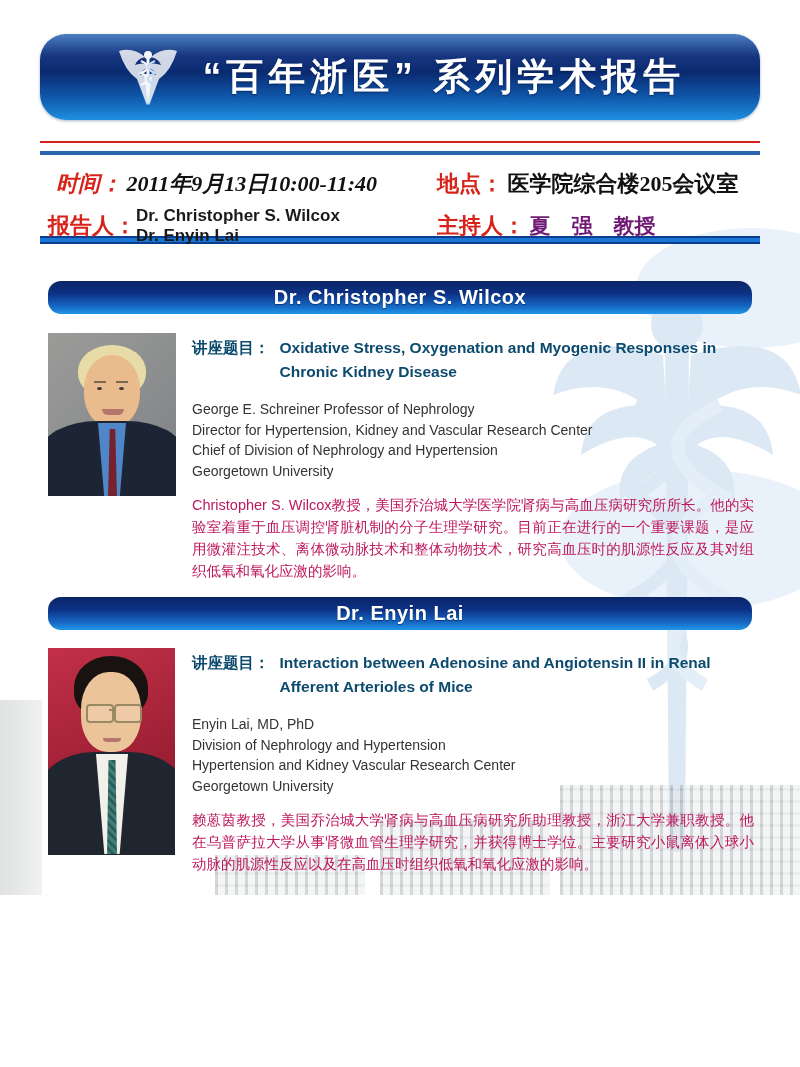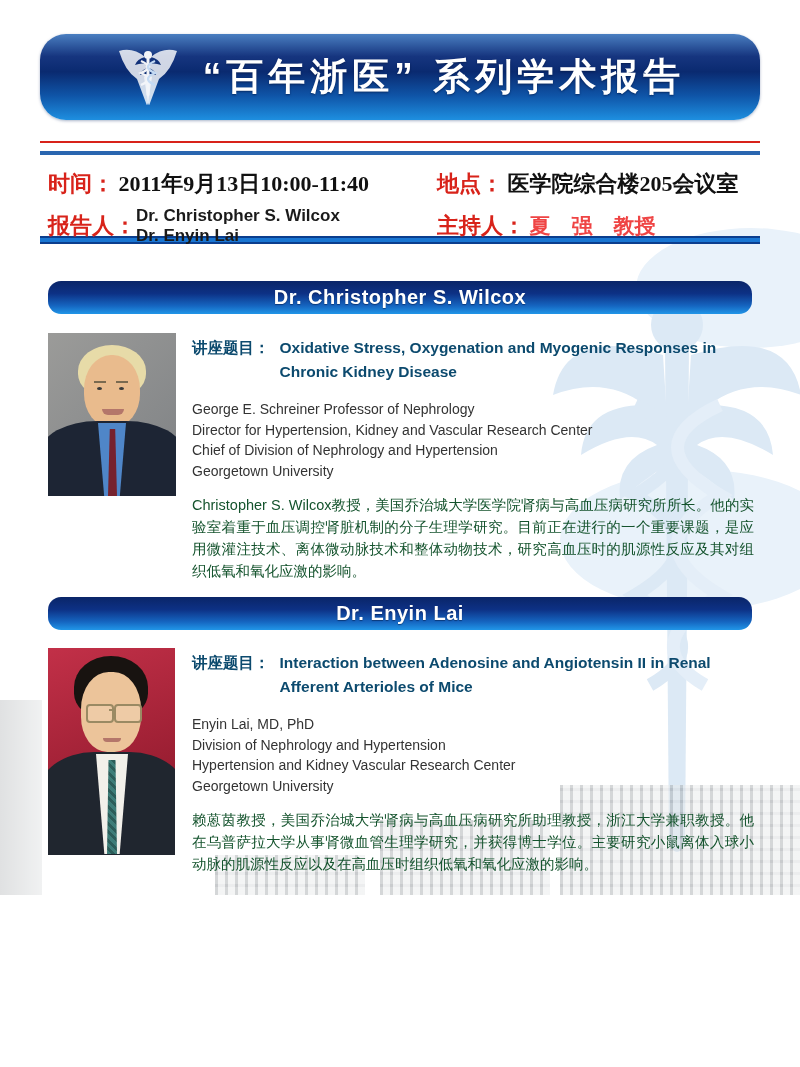--- a/index.html
+++ b/index.html
@@ -28,21 +28,21 @@
 
   
   .line-red{position:absolute;left:40px;top:141px;width:720px;height:2px;background:#d8231a;z-index:2;}
   .line-blue-thin{position:absolute;left:40px;top:151px;width:720px;height:4px;background:#2a66b0;z-index:2;}
   .bar-blue{position:absolute;left:40px;top:236px;width:720px;height:8px;background:#1976d2;
             border-top:2px solid #0b3e8e;border-bottom:2px solid #0b3e8e;box-sizing:border-box;z-index:2;}
   .info{position:absolute;left:48px;top:163px;width:712px;z-index:2;}
   .info-row{position:absolute;white-space:nowrap;}
   .lbl{color:#d8231a;font-weight:bold;font-size:22px;}
   .val-serif{font-family:"Liberation Serif", serif;font-weight:bold;font-size:22px;color:#111;}
-  .val-sans{font-weight:bold;font-size:21px;color:#ef4444;}
+  .val-sans{font-weight:bold;font-size:21px;color:#701a75;}
   .speaker-names{display:inline-block;vertical-align:middle;}
   .speaker-name{font-weight:bold;font-size:17px;color:#1a1a1a;line-height:20px;}
 
   
   .sec-header{position:absolute;left:48px;width:704px;height:33px;border-radius:13px;
               background:linear-gradient(180deg,#0a2568 0%,#0d3185 38%,#1565c0 75%,#2196e8 100%);
               display:flex;align-items:center;justify-content:center;z-index:2;}
   .sec-header span{color:#fff;font-weight:bold;font-size:20px;letter-spacing:.5px;
                    text-shadow:0 1px 1px rgba(0,20,60,.5);}
 
@@ -65,21 +65,21 @@
   .suit2{left:-10px;top:104px;width:148px;height:110px;border-radius:38% 38% 0 0;background:#20262f;}
   .shirt2{left:48px;top:106px;width:32px;height:100px;background:#f2f0ea;clip-path:polygon(0 0,100% 0,74% 100%,26% 100%);}
   .tie2{left:59px;top:112px;width:10px;height:94px;background:repeating-linear-gradient(45deg,#3e7d78 0 3px,#2c5d59 3px 6px);clip-path:polygon(15% 0,85% 0,100% 100%,0 100%);}
 
   
   .content{position:absolute;left:192px;width:562px;z-index:2;}
   .topic-row{display:flex;align-items:flex-start;}
   .topic-label{font-weight:bold;font-size:15.5px;color:#0c4a6e;white-space:nowrap;margin-right:10px;line-height:24px;}
   .topic-text{font-weight:bold;font-size:15.5px;color:#0c4a6e;line-height:24px;max-width:468px;}
   .bio{margin-top:15px;font-size:14px;line-height:20.5px;color:#333;}
-  .zh{margin-top:13px;font-size:14.5px;line-height:22px;color:#14532d;text-align:justify;}
+  .zh{margin-top:13px;font-size:14.5px;line-height:22px;color:#be185d;text-align:justify;}
 
   
   .welcome{position:absolute;left:178px;top:938px;width:460px;z-index:2;
            font-size:40px;font-weight:bold;color:#1266b4;letter-spacing:1px;white-space:nowrap;
            transform:skewX(-6deg) rotate(-.5deg);
            text-shadow:0 0 4px #fff,0 0 8px #fff,2px 2px 0 rgba(255,255,255,.95),-2px -2px 0 rgba(255,255,255,.95),2px -2px 0 rgba(255,255,255,.9),-2px 2px 0 rgba(255,255,255,.9);}
   .seal{position:absolute;left:632px;top:929px;width:104px;height:117px;background:#d5381e;border-radius:8px;
         z-index:3;display:grid;grid-template-columns:1fr 1fr;grid-template-rows:1fr 1fr;padding:6px;box-sizing:border-box;
         box-shadow:inset 0 0 6px rgba(120,20,5,.5);}
   .seal span{font-family:"Liberation Serif", serif;font-weight:bold;font-size:36px;color:#f9f1e4;
@@ -131,21 +131,21 @@
       </g>
     </svg>
     <span class="banner-title">“百年浙医” 系列学术报告</span>
   </div>
 
   <div class="line-red"></div>
   <div class="line-blue-thin"></div>
   <div class="bar-blue"></div>
 
   <div class="info">
-    <div class="info-row" style="left:0;top:6px;">
+    <div class="info-row" style="left:8px;top:6px;font-style:italic;">
       <span class="lbl">时间：</span>
       <span class="val-serif">2011年9月13日10:00-11:40</span>
     </div>
     <div class="info-row" style="left:389px;top:6px;">
       <span class="lbl">地点：</span>
       <span class="val-serif">医学院综合楼205会议室</span>
     </div>
     <div class="info-row" style="left:0;top:43px;display:flex;align-items:center;">
       <span class="lbl">报告人：</span>
       <span class="speaker-names">

